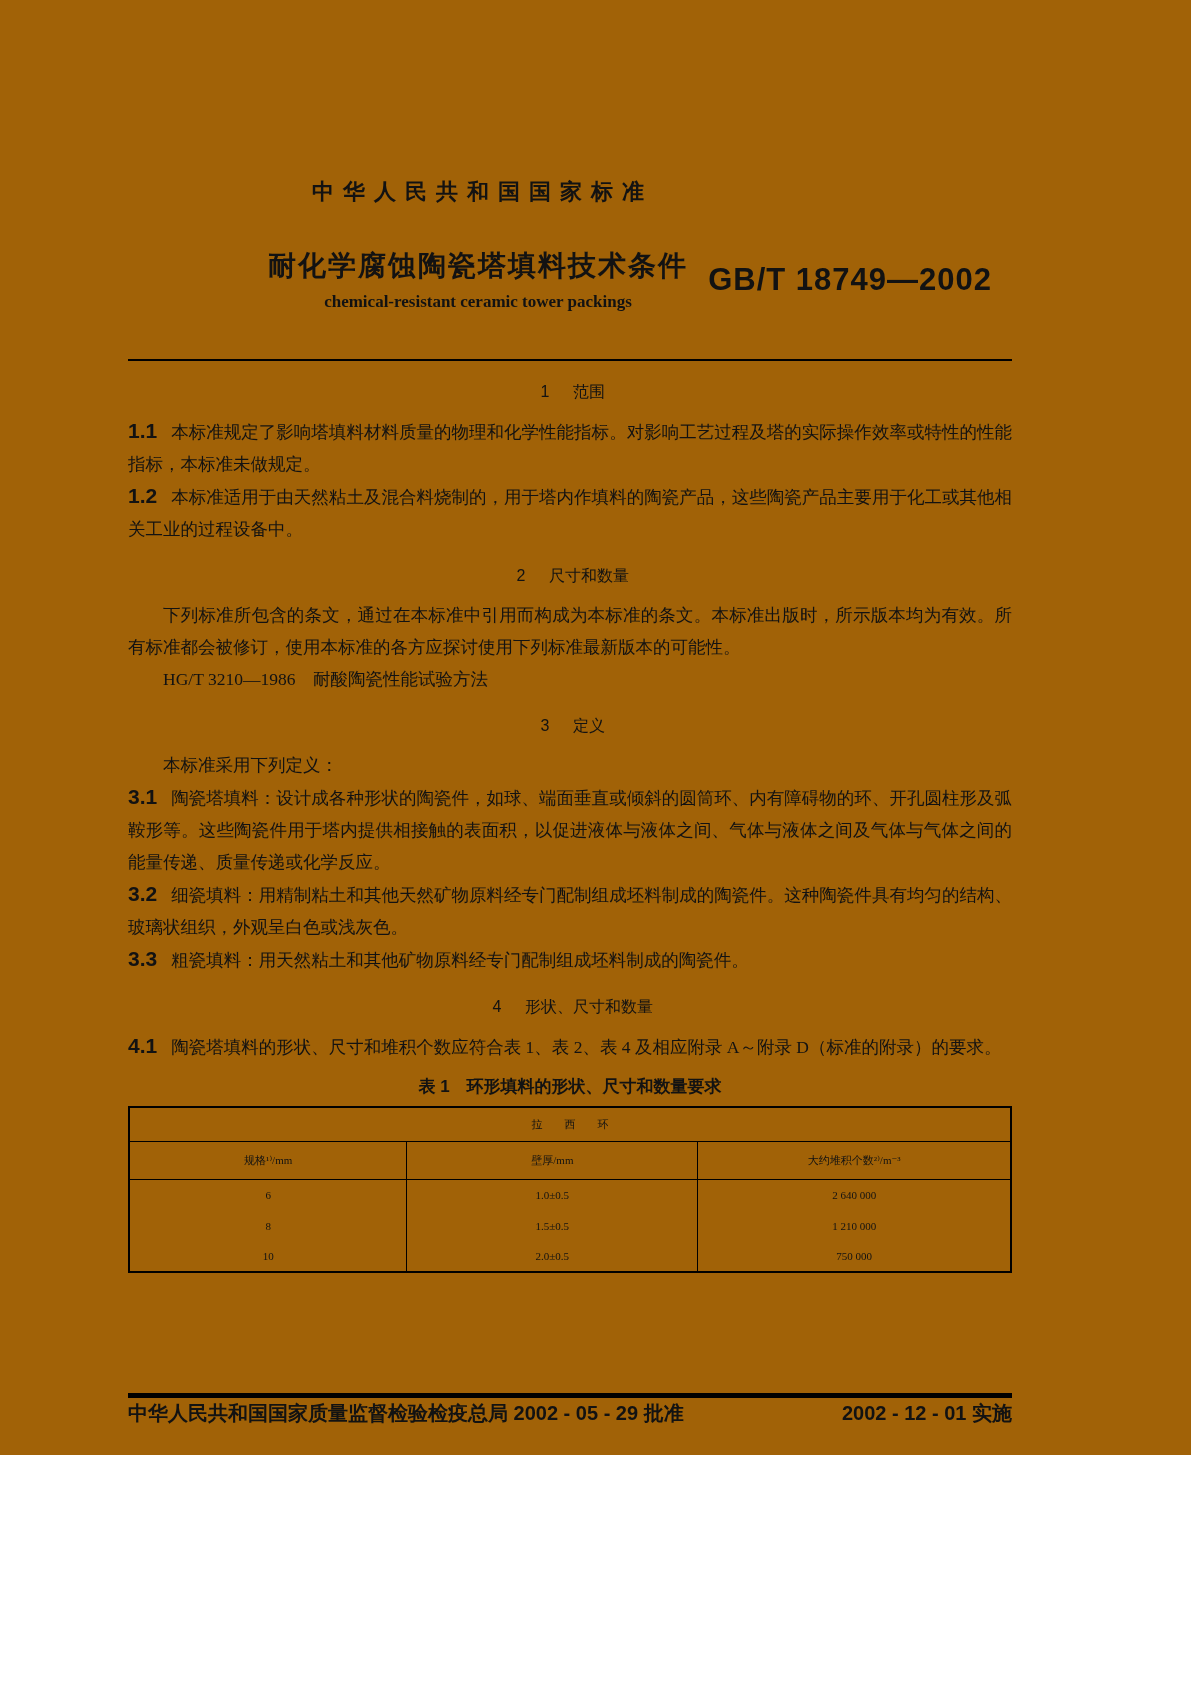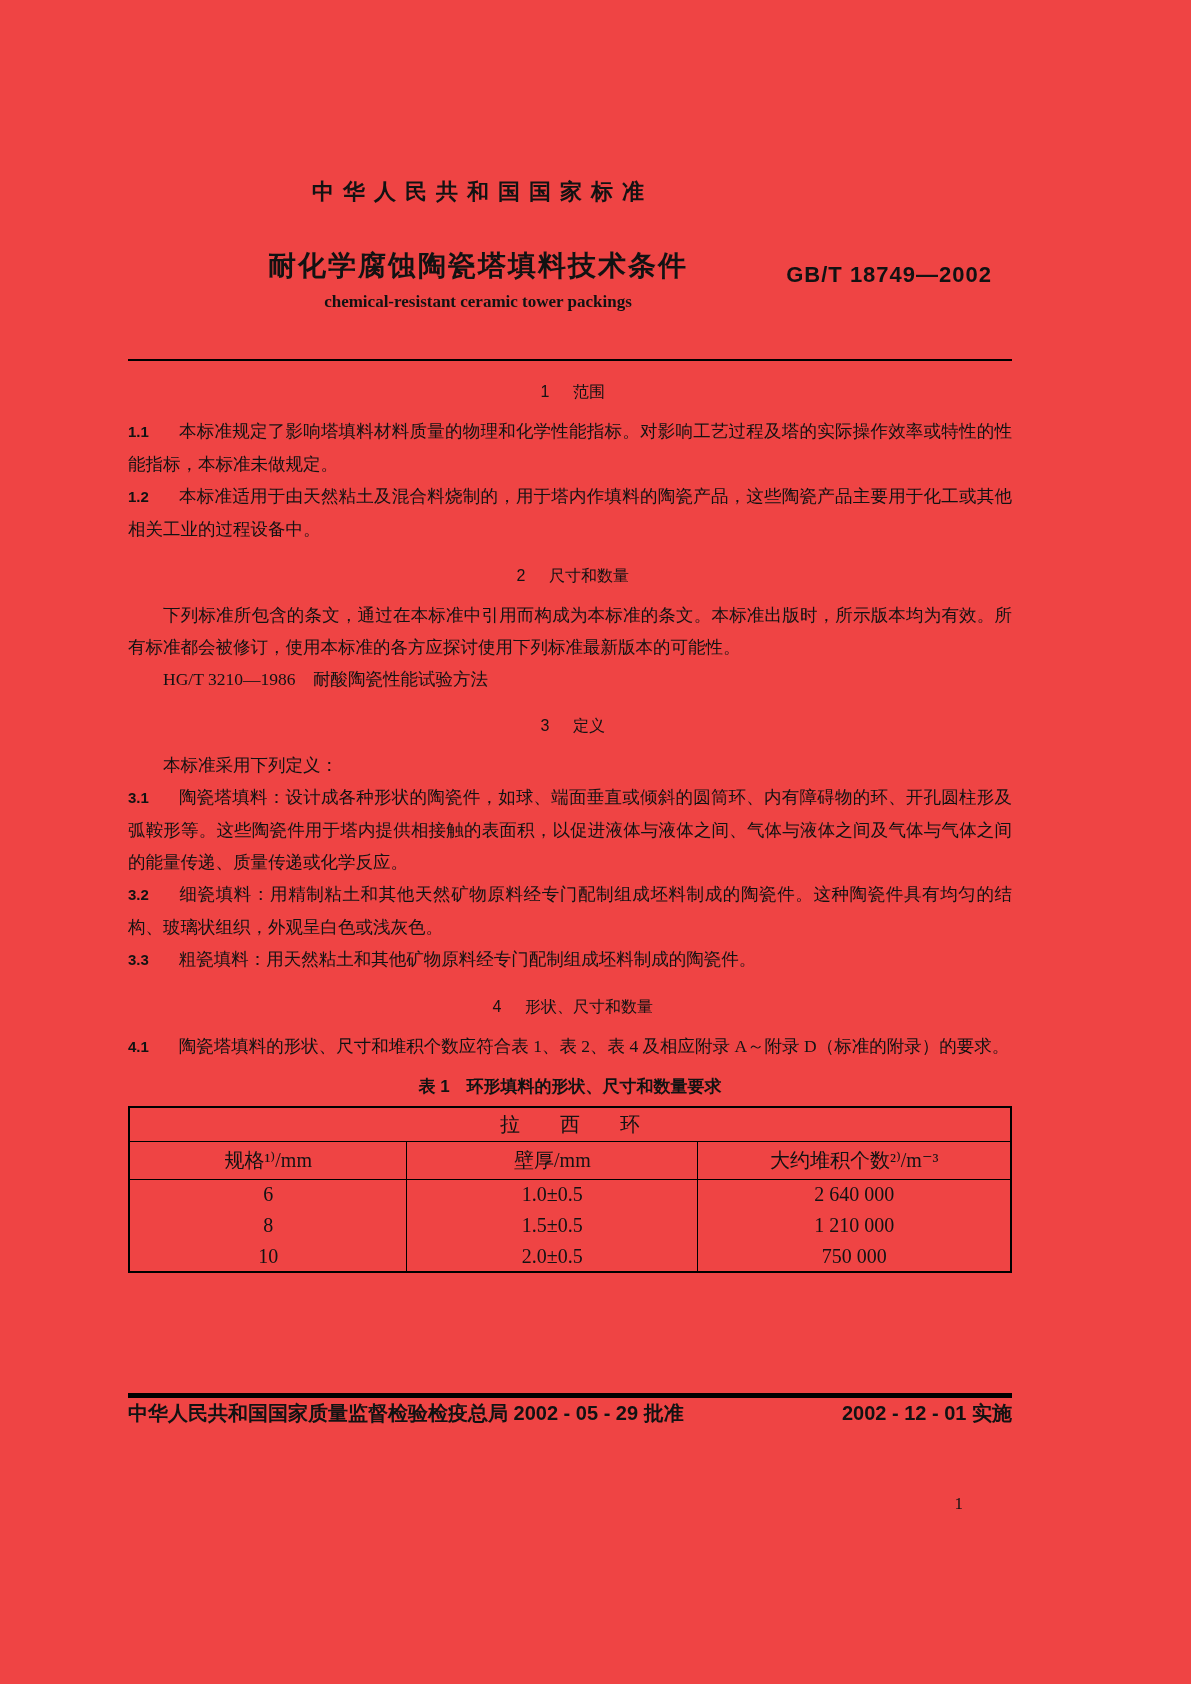--- a/index.html
+++ b/index.html
@@ -1,22 +1,22 @@
 <!DOCTYPE html>
 <html><head>
 <meta charset="utf-8">
 <style>
   * { box-sizing: border-box; }
   html, body { margin: 0; padding: 0; background: #ffffff; }
   .page {
     position: relative;
     width: 1191px;
-    height: 1684px;
+    height: 1455px;
     margin: 0 auto;
-    background: #ef4444;
+    background: #a16207;
     overflow: hidden;
     font-family: "Liberation Serif", "DejaVu Serif", serif;
     color: #121212;
   }
   .content {
     position: absolute;
     left: 128px;
     top: 0;
     width: 884px;
   }
@@ -43,21 +43,21 @@
     line-height: 40px;
   }
   .title-en { font-weight: bold; font-size: 17px; line-height: 31px; }
   .title-en.first { margin-top: 20px; }
   .std-code {
     position: absolute;
     top: 262px;
     right: 20px;
     font-family: "Liberation Sans", "DejaVu Sans", sans-serif;
     font-weight: bold;
-    font-size: 22px;
+    font-size: 31px;
     letter-spacing: 1px;
   }
   .header-rule { border-top: 2.5px solid #000; margin-top: 42px; height: 0; }
   
   .sec-h {
     font-family: "Liberation Sans", "DejaVu Sans", sans-serif;
     font-weight: normal;
     font-size: 16px;
     line-height: 30px;
     margin: 16px 0 8px 0;
@@ -66,37 +66,37 @@
   .sec-num { display: inline-block; min-width: 20px; margin-right: 18px; }
   .clause {
     margin: 0;
     font-size: 17.5px;
     line-height: 32px;
     text-align: justify;
   }
   .cl-num {
     font-family: "Liberation Sans", "DejaVu Sans", sans-serif;
     font-weight: bold;
-    font-size: 15px;
-    margin-right: 30px;
+    font-size: 21px;
+    margin-right: 14px;
   }
   .indent { text-indent: 35px; }
   
   .tbl-caption {
     text-align: center;
     font-family: "Liberation Sans", "DejaVu Sans", sans-serif;
     font-weight: bold;
     font-size: 17px;
     margin: 12px 0 8px 0;
   }
   table.spec {
     width: 100%;
     border-collapse: collapse;
     border: 2px solid #000;
-    font-size: 20px;
+    font-size: 11px;
   }
   table.spec th, table.spec td {
     font-weight: normal;
     text-align: center;
     padding: 0;
   }
   .group-th { height: 34px; border-bottom: 1.5px solid #000; }
   .col-th {
     height: 38px;
     border-bottom: 1.5px solid #000;

